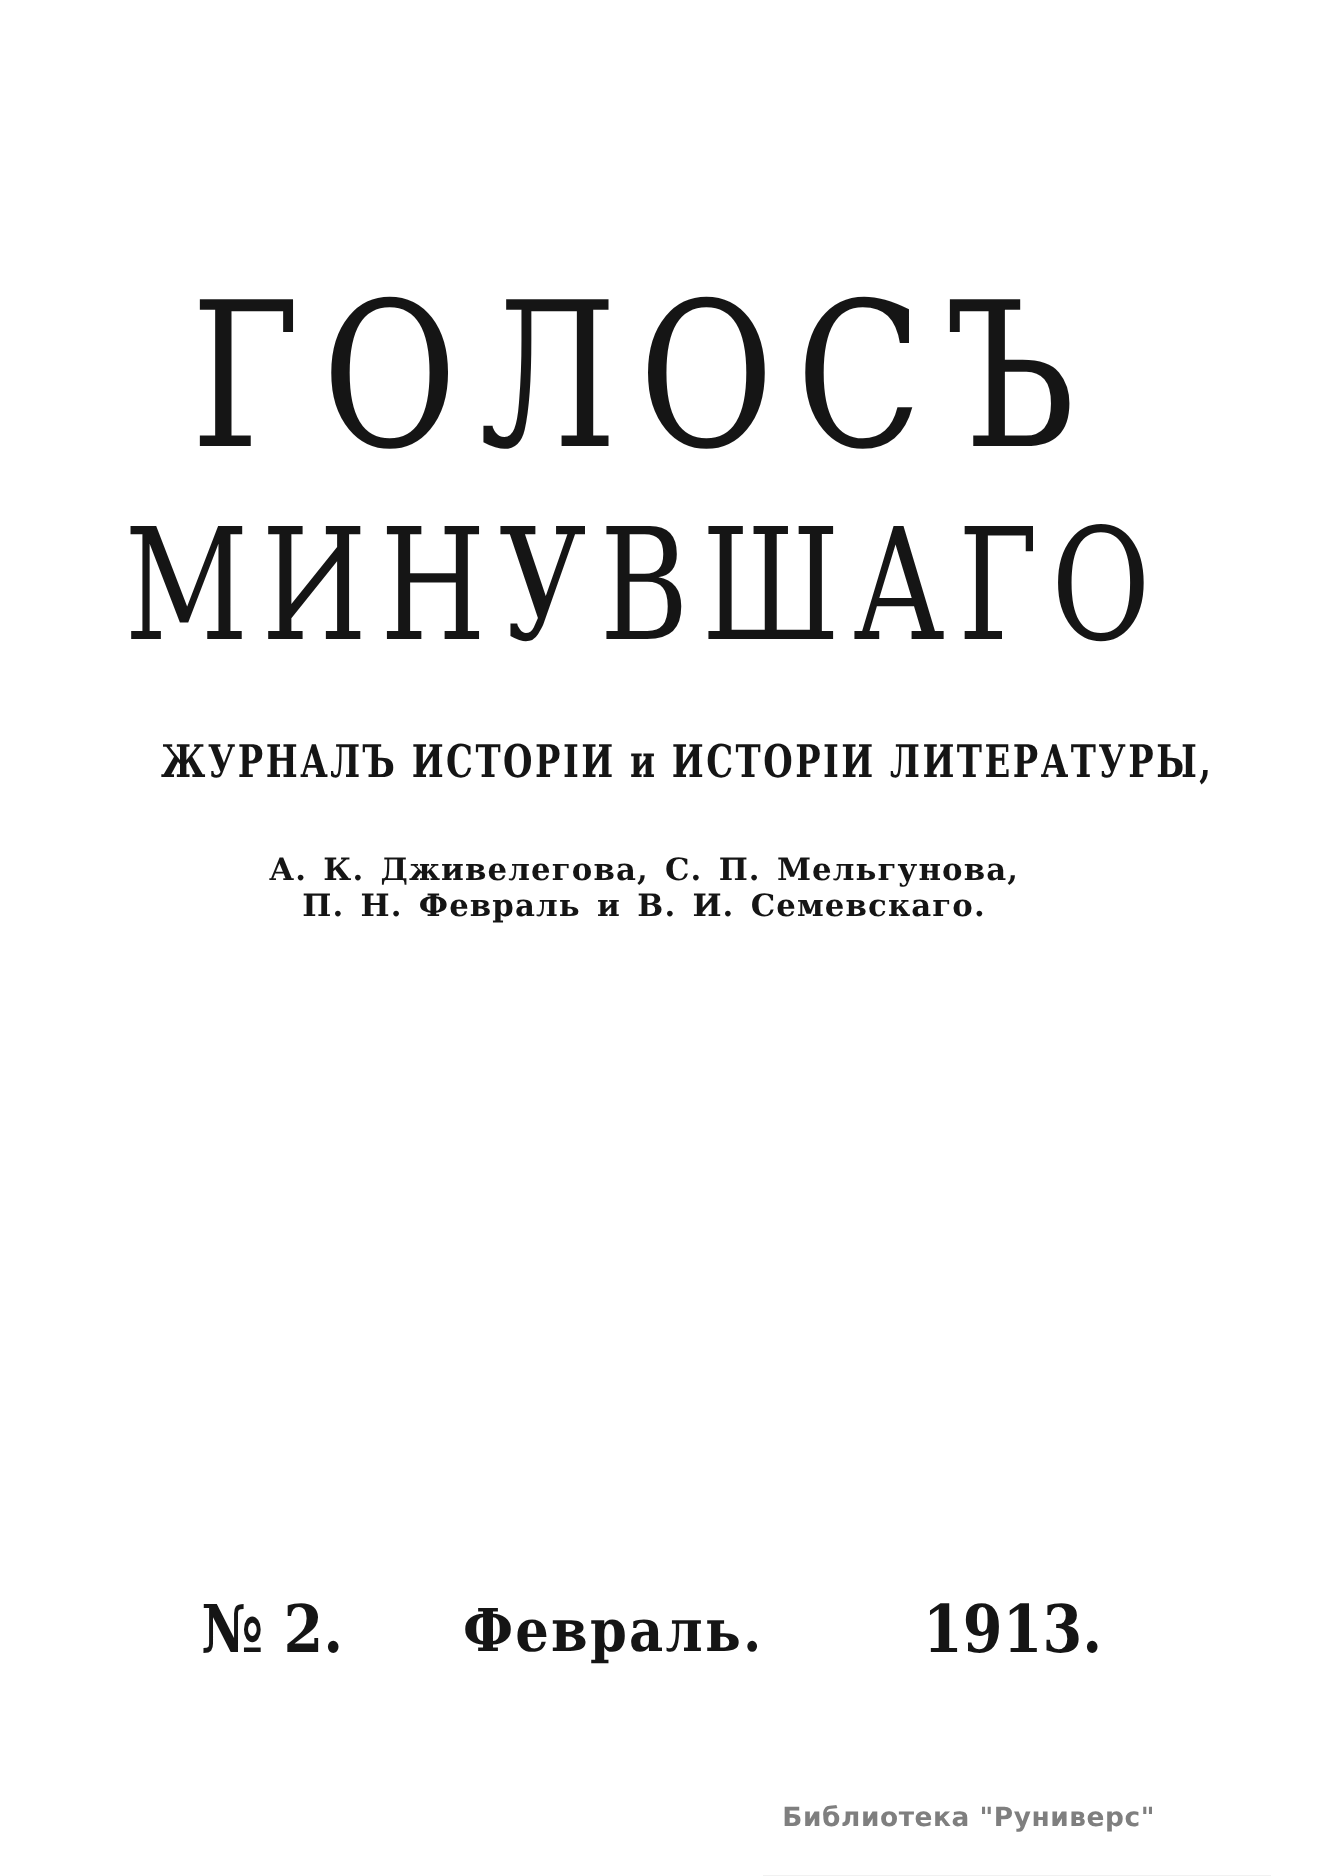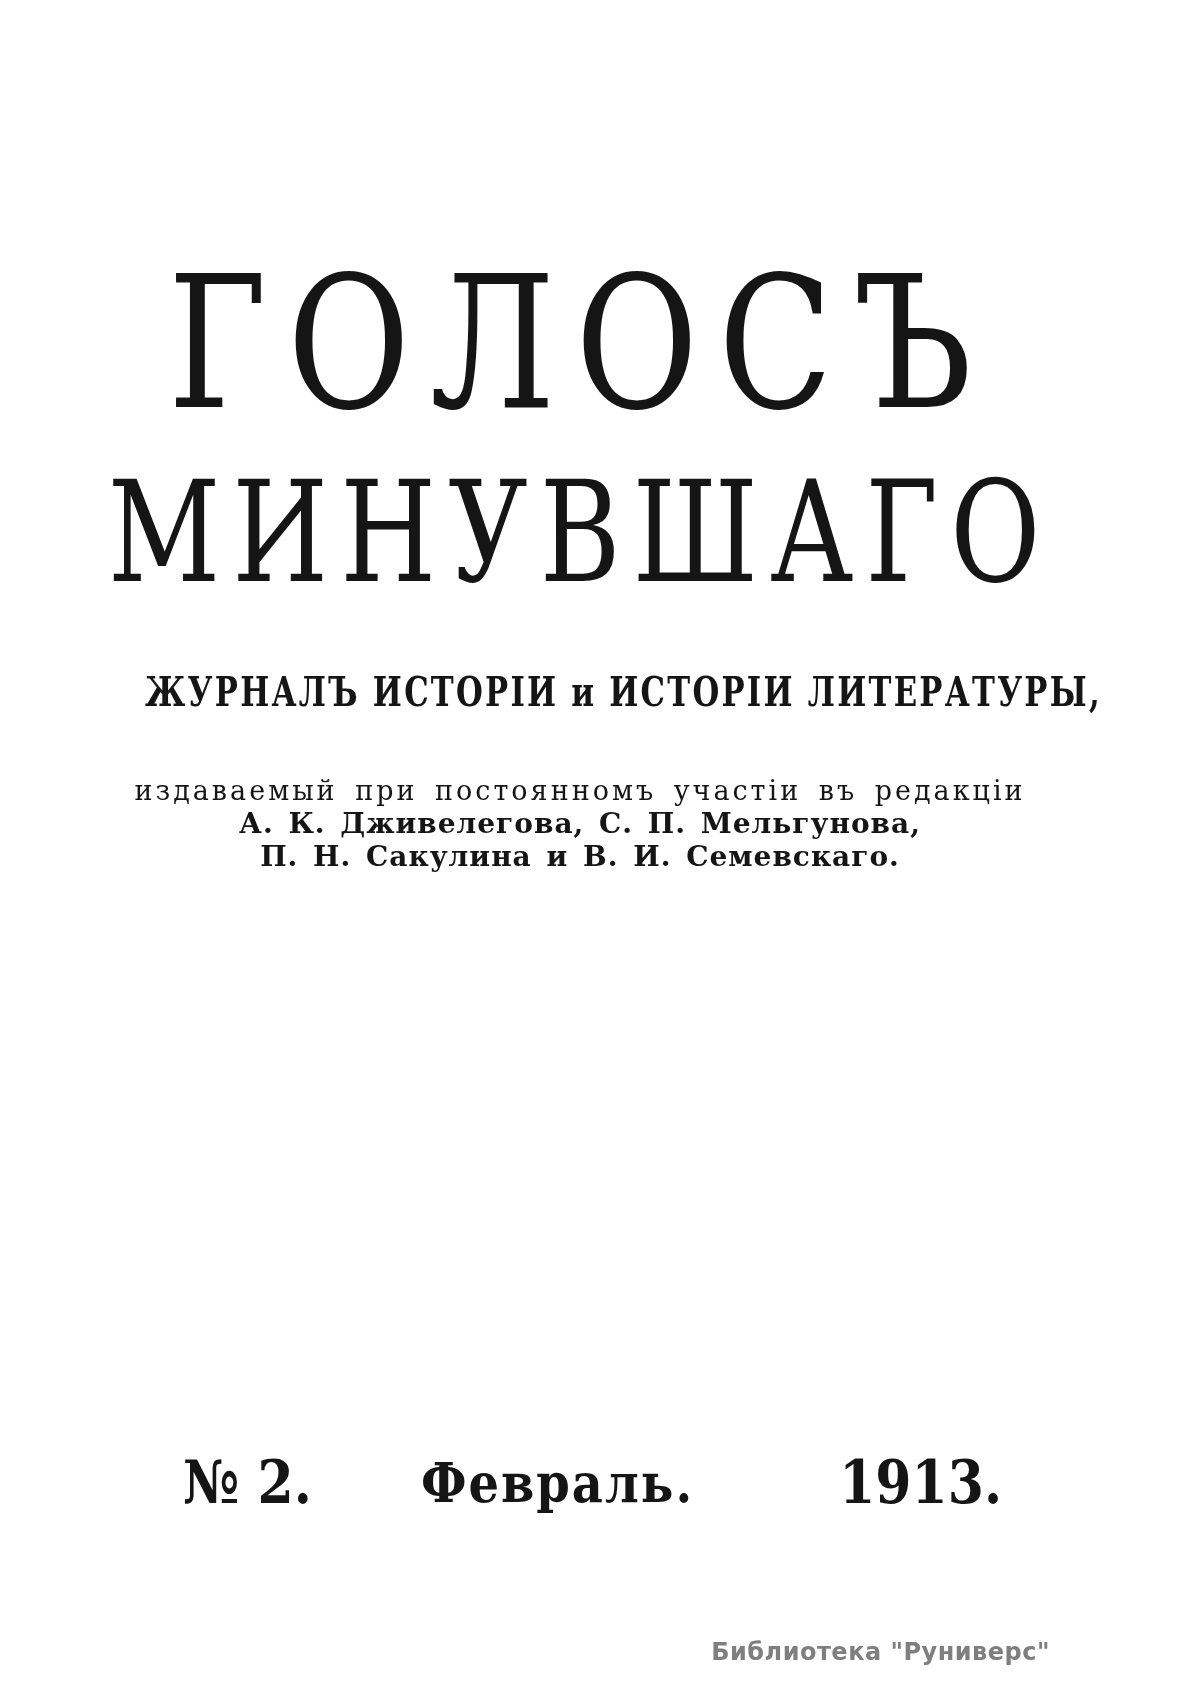--- a/index.html
+++ b/index.html
@@ -17,20 +17,21 @@
     font-family: "DejaVu Serif", serif;
     color: #151515;
   }
   
   .content {
     position: absolute;
     left: 0;
     top: 0;
     width: 1160px;
     height: 100%;
+    padding-left: 11px;
   }
   .title-line1 {
     position: absolute;
     top: 252px;
     left: 0;
     width: 100%;
     text-align: center;
     font-size: 150px;
     line-height: 1;
     font-weight: normal;
@@ -138,23 +139,22 @@
 </style>
 </head>
 <body>
 
 <div class="page">
   <div class="content">
     <div class="title-line1">ГОЛОСЪ</div>
     <div class="title-line2">МИНУВШАГО</div>
     <div class="subtitle">ЖУРНАЛЪ ИСТОРІИ и ИСТОРІИ ЛИТЕРАТУРЫ,</div>
     <div class="editorial">
-      <div class="ed-line1">издаваемый при постоянномъ участіи въ редакціи</div>
       <div class="ed-line2">А. К. Дживелегова, С. П. Мельгунова,</div>
-      <div class="ed-line3">П. Н. Сакулина и В. И. Семевскаго.</div>
+      <div class="ed-line3">П. Н. Февраль и В. И. Семевскаго.</div>
     </div>
   </div>
 
   <div class="footer-issue">№ 2.</div>
   <div class="footer-month">Февраль.</div>
   <div class="footer-year">1913.</div>
 
   <div class="watermark">Библиотека "Руниверс"</div>
 </div>
 

